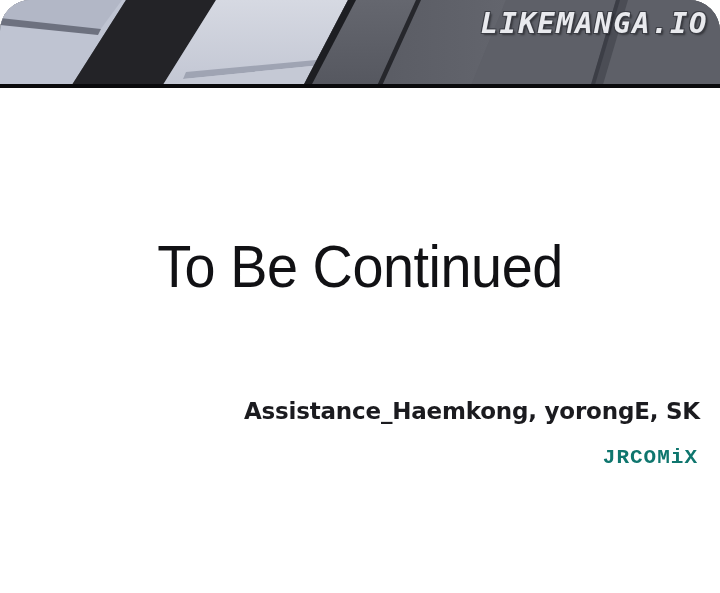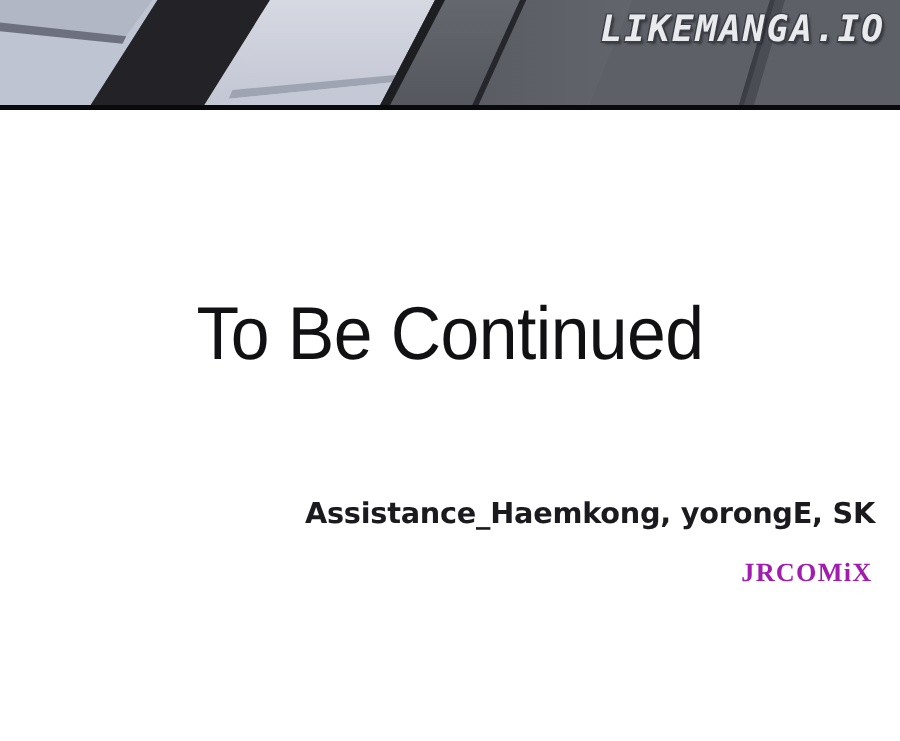--- a/index.html
+++ b/index.html
@@ -11,20 +11,21 @@
   body {
     font-family: "Liberation Sans", sans-serif;
   }
 
   #page {
     position: relative;
     width: 720px;
     height: 593px;
     background: #ffffff;
     overflow: hidden;
+    border-radius: 31px;
   }
 
   
   #art-panel {
     position: absolute;
     left: 0;
     top: 0;
     width: 720px;
     height: 88px;
     overflow: hidden;
@@ -102,25 +103,25 @@
     font-weight: 700;
     letter-spacing: -0.2px;
     color: #1b1b1f;
     white-space: nowrap;
   }
 
   #studio-logo {
     position: absolute;
     right: 22px;
     top: 358px;
-    font-family: Liberation Serif, serif;
+    font-family: Liberation Mono, monospace;
     font-size: 21px;
     font-weight: bold;
     letter-spacing: 1px;
-    color: #a21caf;
+    color: #0f766e;
     white-space: nowrap;
   }
 </style>
 </head>
 <body>
 
 <div id="page">
 
   <div id="art-panel">
     <svg id="art-svg" viewBox="0 0 720 88" preserveAspectRatio="none">

